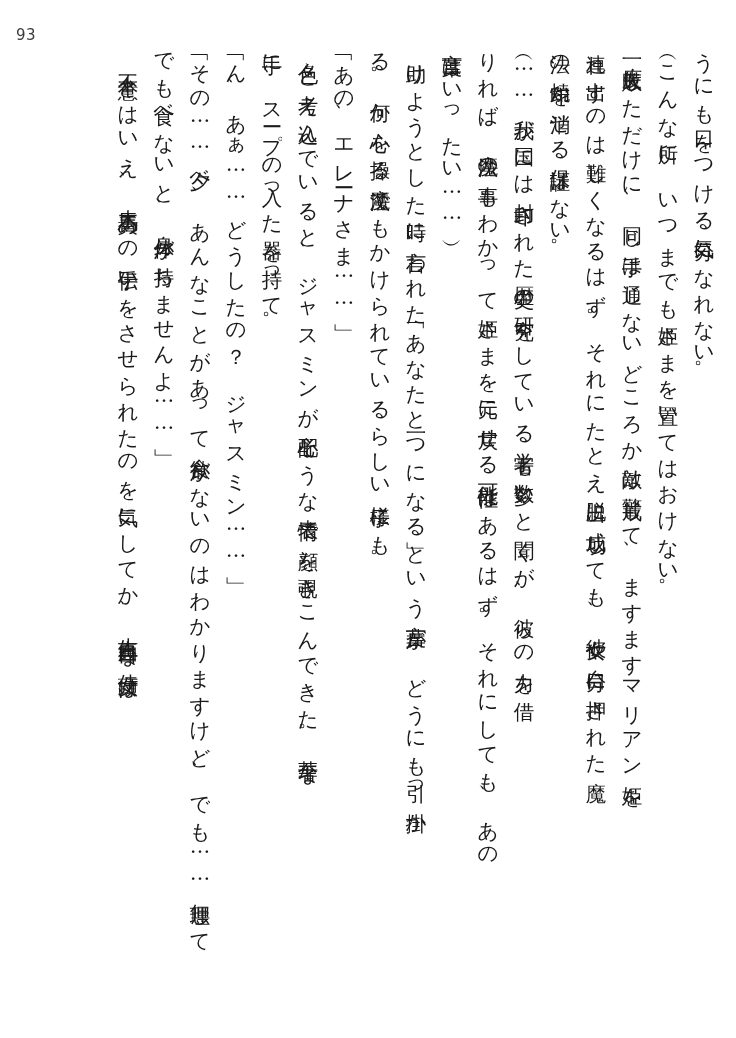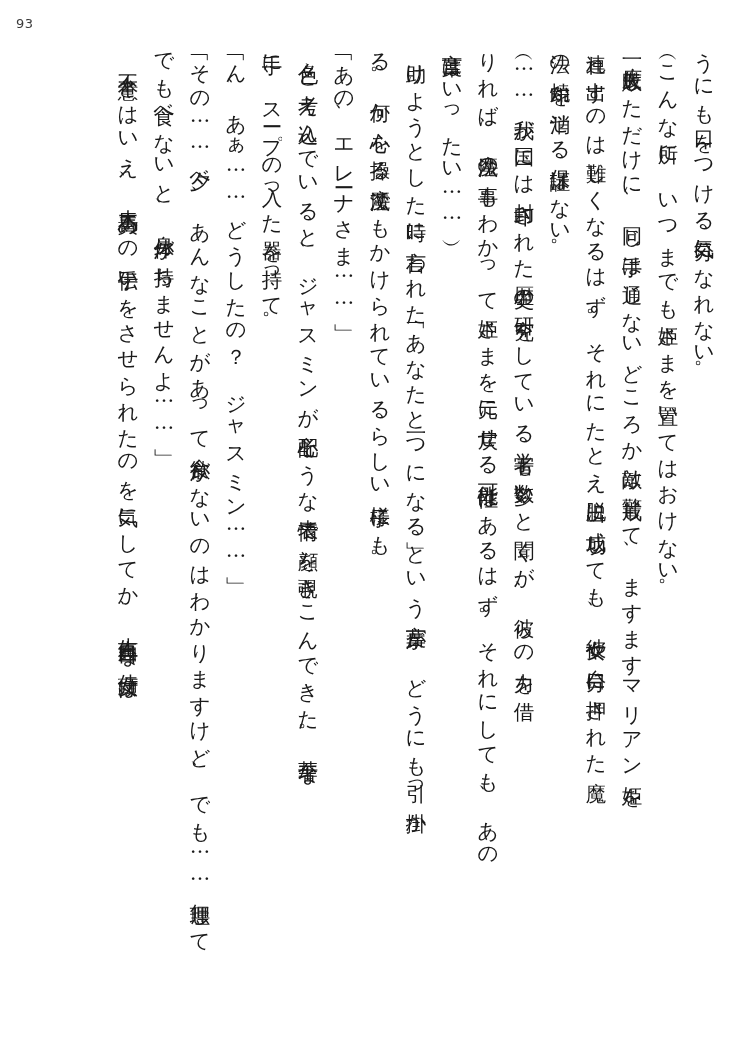--- a/index.html
+++ b/index.html
@@ -19,23 +19,23 @@
     position: relative;
     width: 736px;
     height: 1038px;
     background: #ffffff;
     box-sizing: border-box;
   }
 
   
   #page-number {
     position: absolute;
-    top: 16px;
+    top: 26px;
     left: 16px;
-    font-size: 13px;
+    font-size: 15px;
     color: #3a3a3a;
     letter-spacing: 0.5px;
     font-family: "DejaVu Sans", "Liberation Sans", sans-serif;
   }
 
   
   #body-text {
     position: absolute;
     top: 38px;
     right: 22px;

